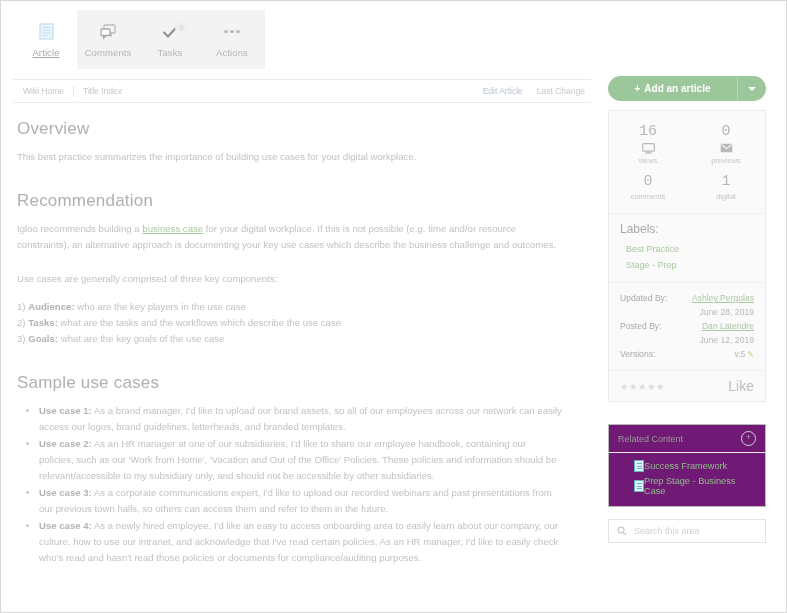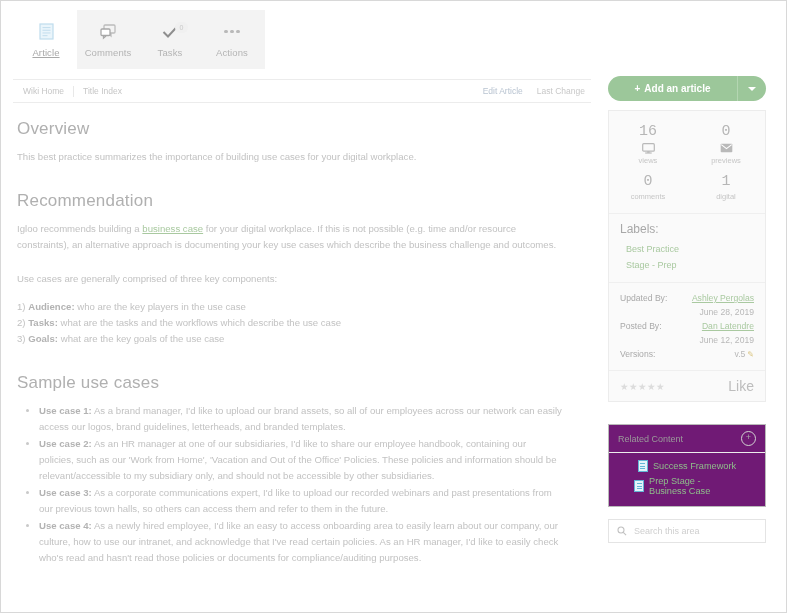--- a/index.html
+++ b/index.html
@@ -295,24 +295,22 @@
     color: #a8a8a8;
     font-size: 9px;
     line-height: 11px;
     text-align: center;
     cursor: pointer;
   }
   .rellist { padding: 5px 8px 8px 8px; }
   .relitem {
     display: flex;
     align-items: center;
-    gap: 5px;
     padding: 2px 17px;
     cursor: pointer;
-    justify-content: center;
   }
   .relitem-lbl { font-size: 9.2px; color: #8fbf8b; }
   .docico {
     width: 10px; height: 12px;
     border: 1px solid #63b6d6;
     background: #e4f3fa;
     box-sizing: border-box;
     display: flex;
     flex-direction: column;
     justify-content: center;

